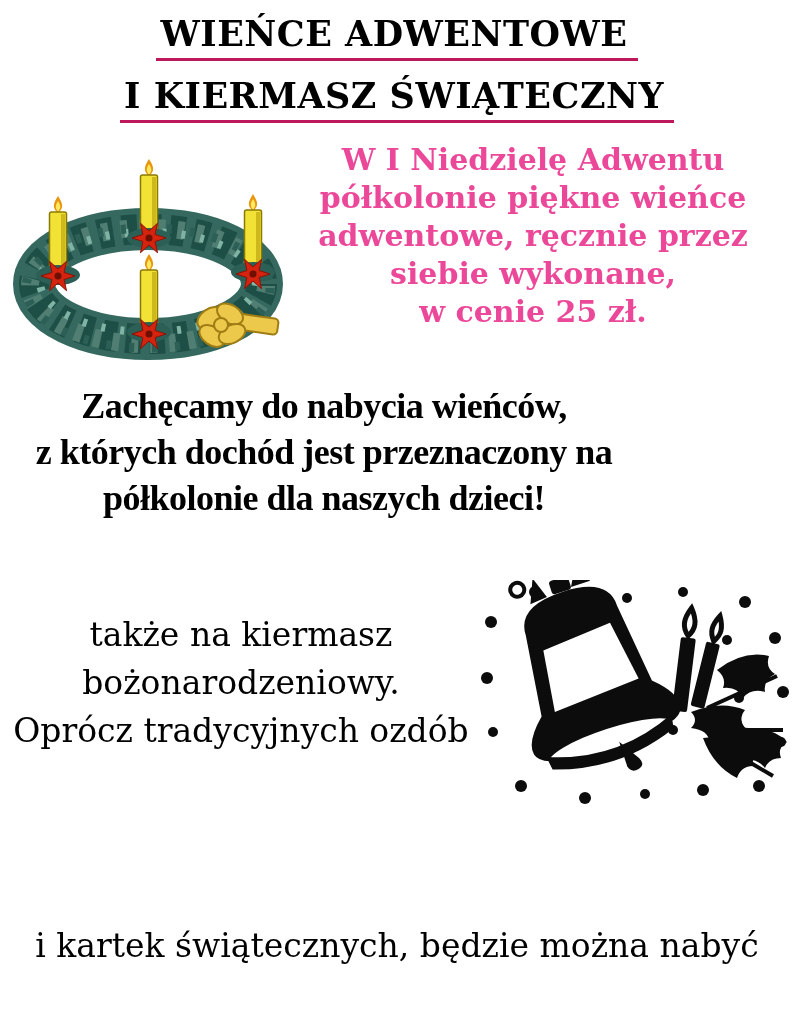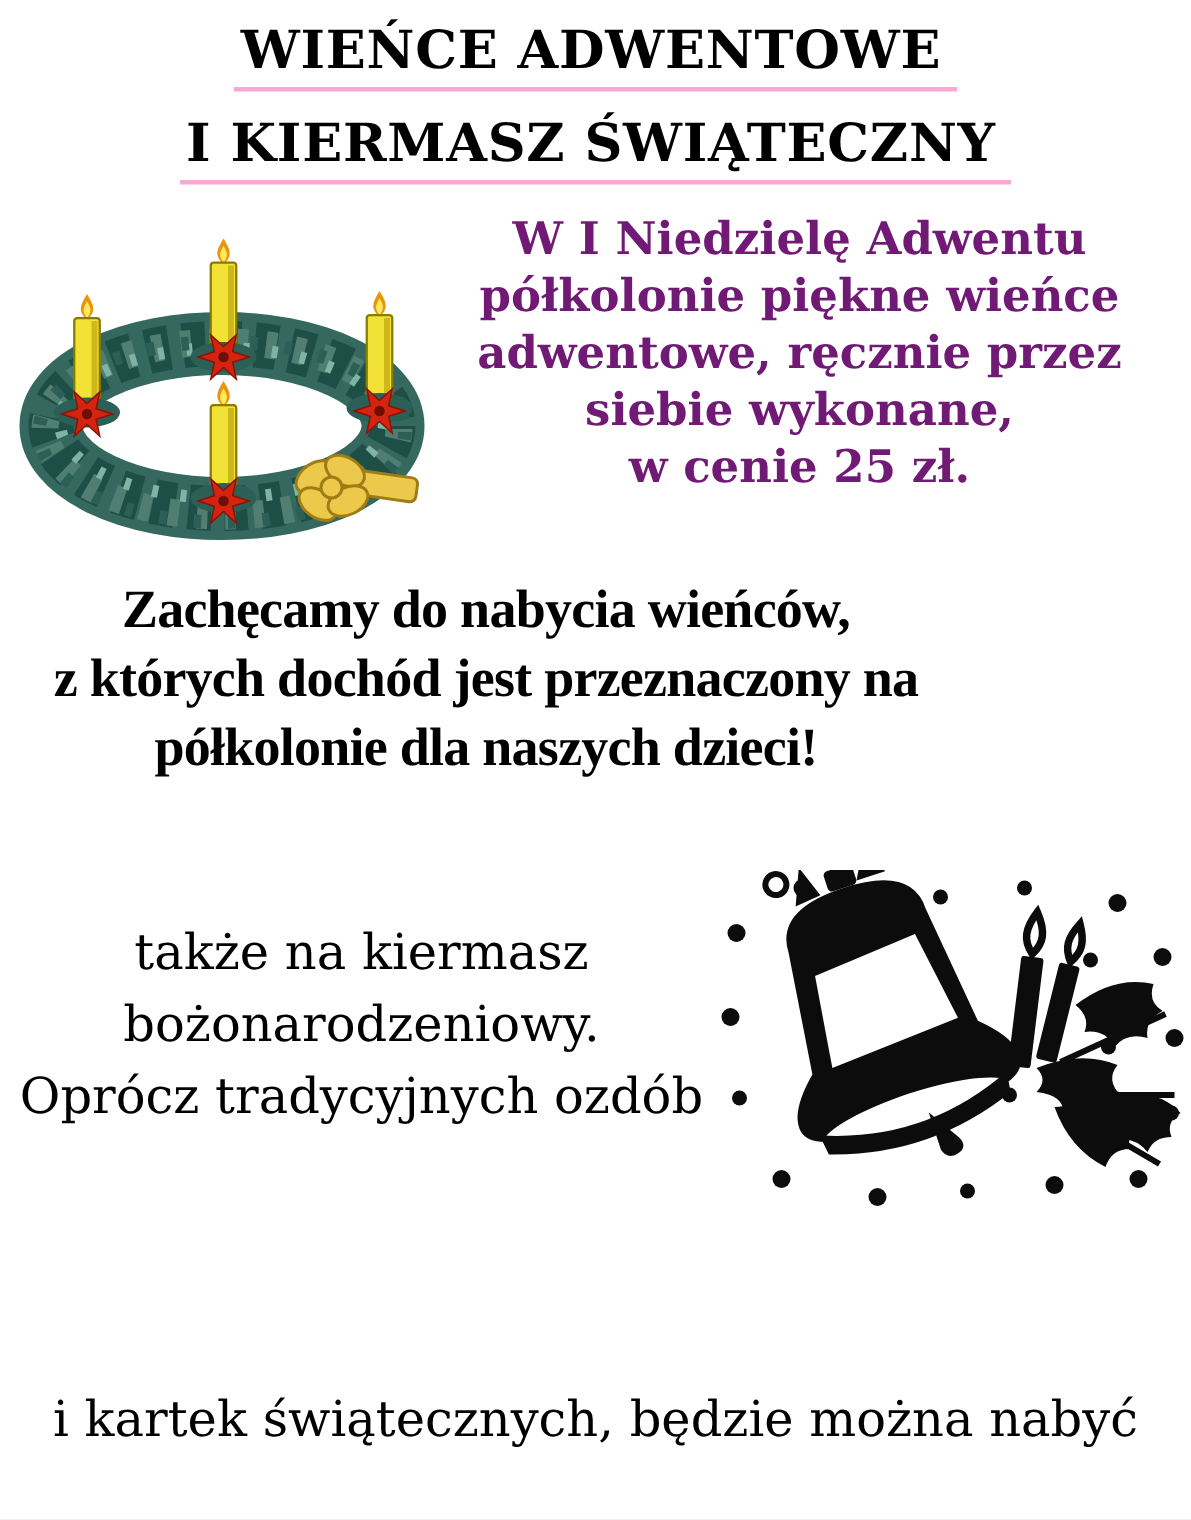--- a/index.html
+++ b/index.html
@@ -17,31 +17,31 @@
   .abs { position: absolute; }
 
   
   .title-line {
     left: 0; width: 794px; text-align: center;
     font-weight: bold; font-size: 35px; line-height: 1.15;
     letter-spacing: 0.5px; white-space: nowrap;
   }
   .title-line .underlined {
     display: inline-block;
-    border-bottom: 3px solid #f9a8d4;
+    border-bottom: 3px solid #be185d;
     padding: 0 10px 4px 4px;
   }
   #title1 { top: 14px; }
   #title2 { top: 76px; }
 
   
   #announce {
     left: 276px; top: 141px; width: 514px;
     text-align: center;
-    color: #701a75;
+    color: #ec4899;
     font-weight: bold; font-size: 30px; line-height: 38px;
     white-space: nowrap;
   }
 
   
   #encourage {
     left: 0; top: 383px; width: 648px;
     text-align: center;
     font-family: "Liberation Serif", serif;
     font-weight: bold; font-size: 36px; line-height: 46px;

